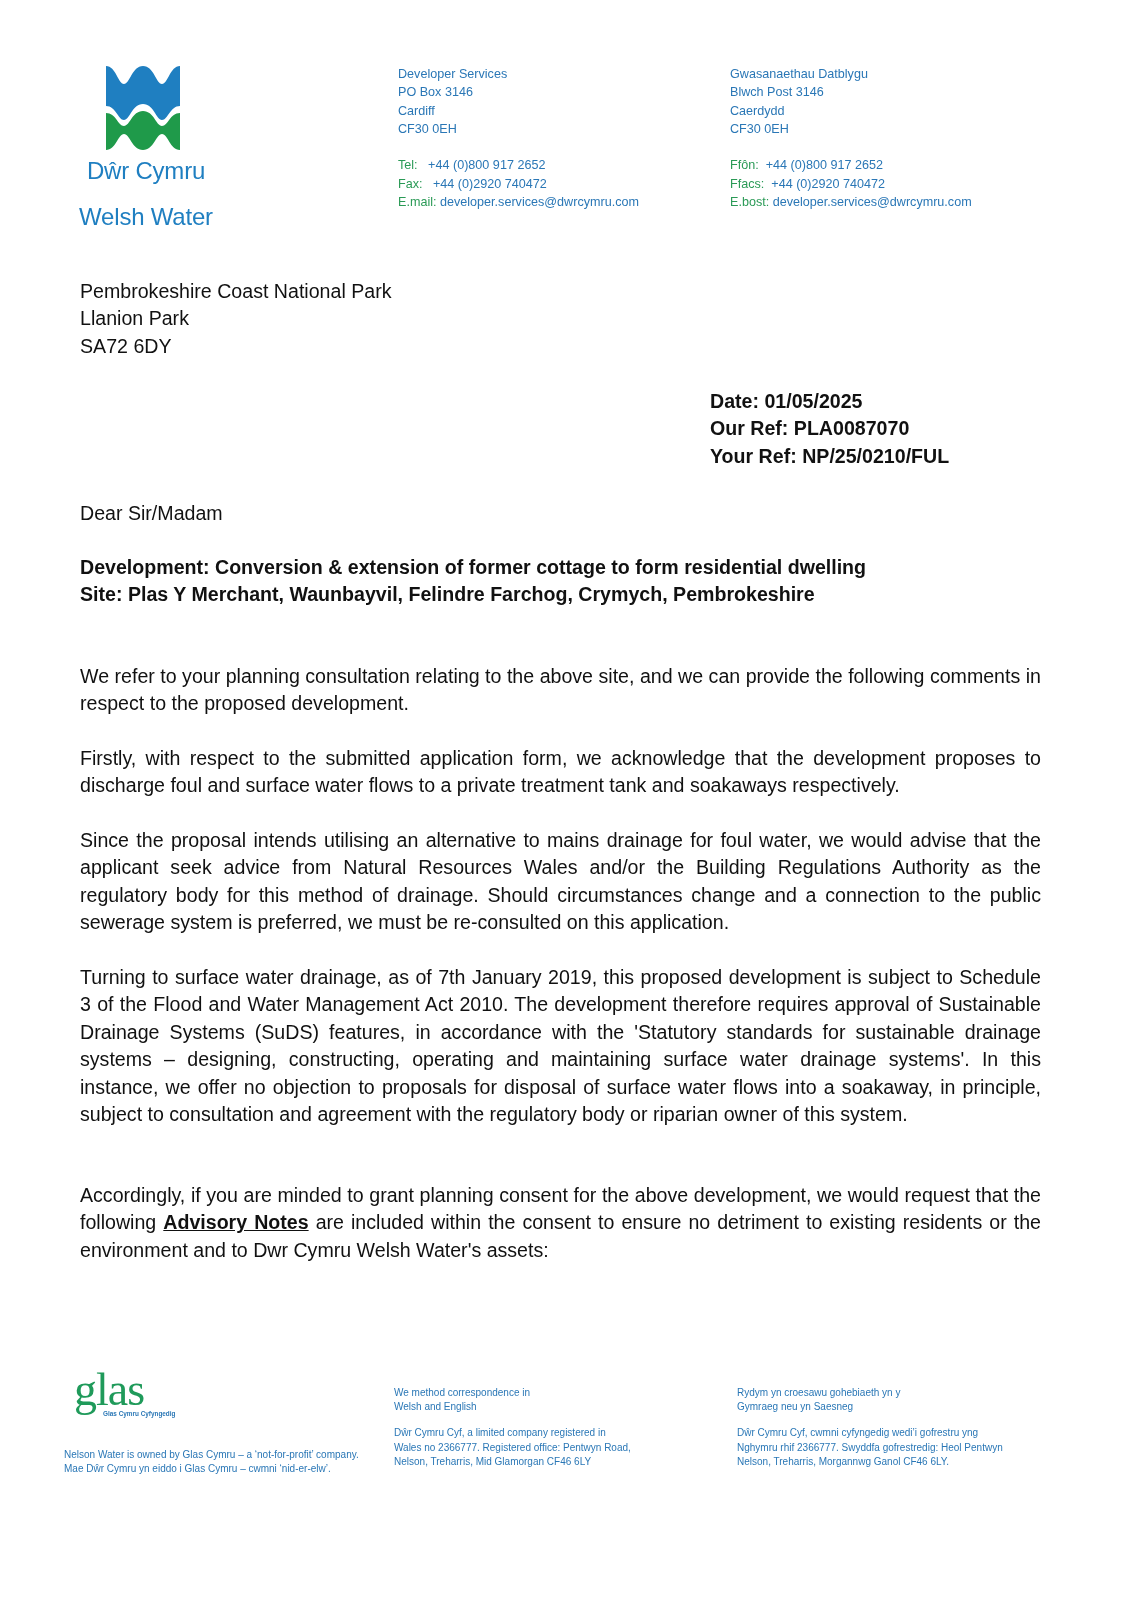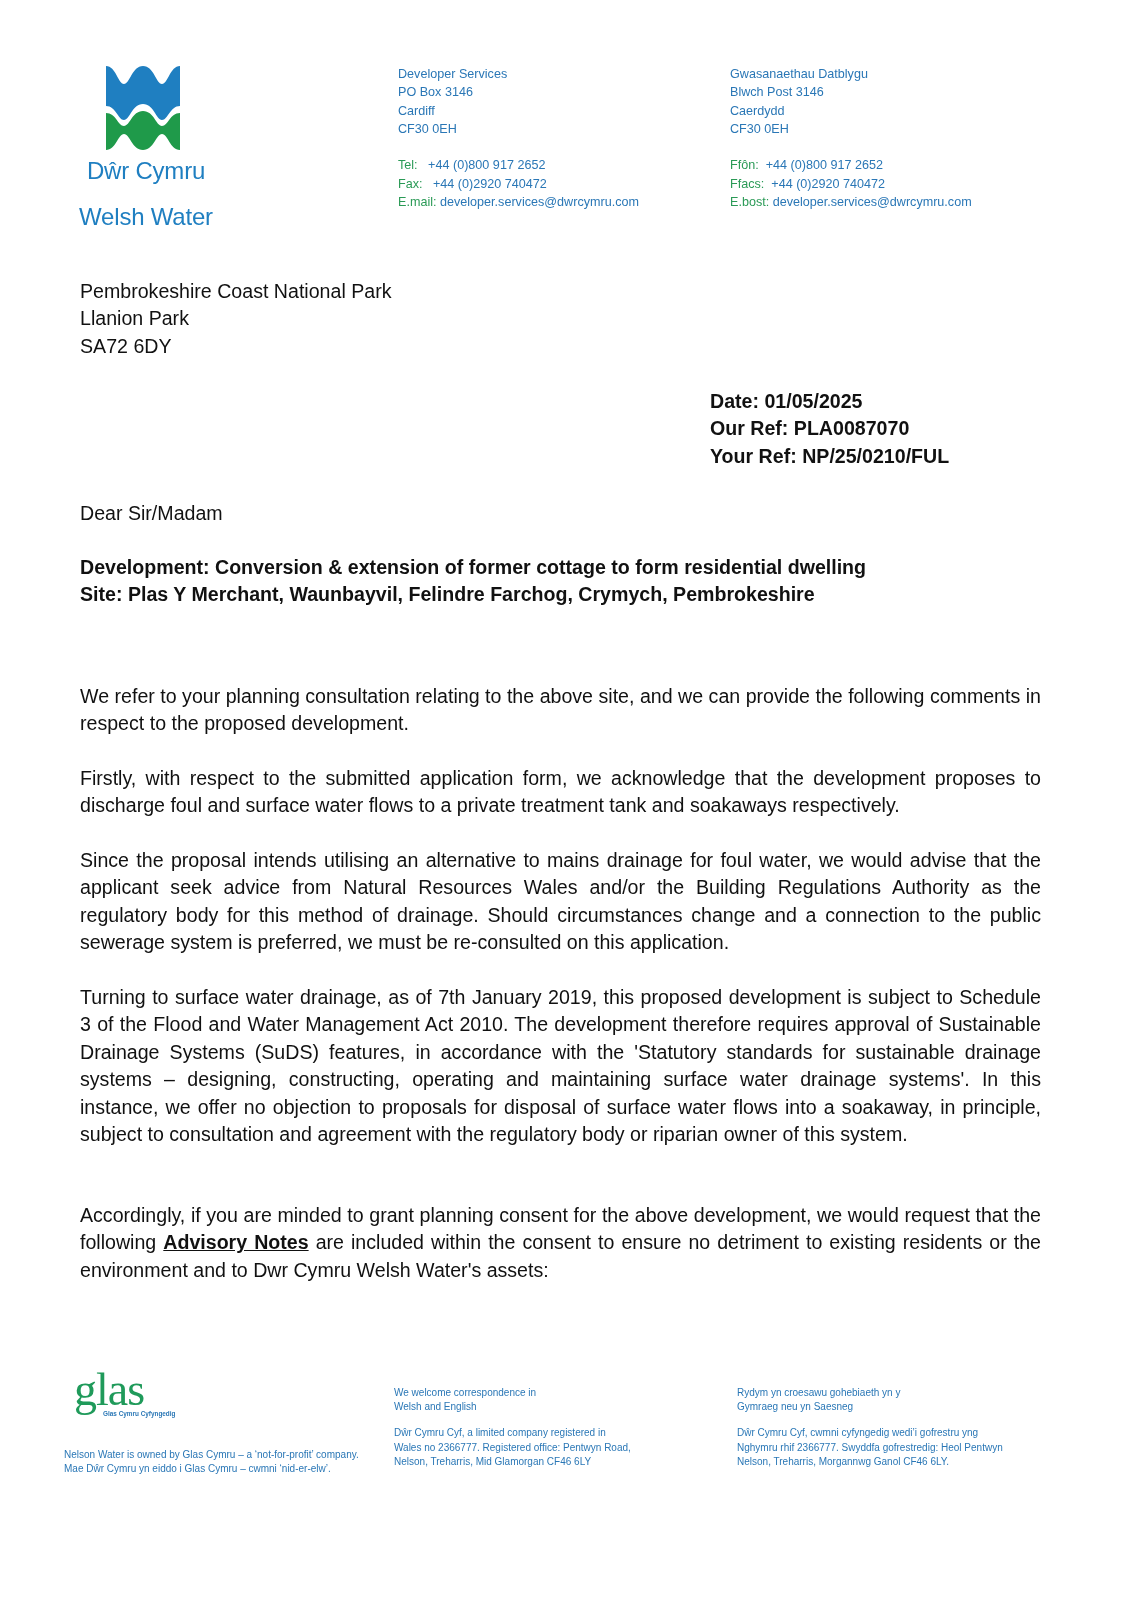--- a/index.html
+++ b/index.html
@@ -17,21 +17,21 @@
     .hcol .lbl { color: #2a9a56; }
     .hcol .gap { height: 18.3px; }
     #hcol-en { left: 398px; top: 65px; }
     #hcol-cy { left: 730px; top: 65px; }
     
     .txt { font-size: 19.6px; line-height: 27.4px; color: #111; }
     #recipient { left: 80px; top: 278px; }
     #refs { left: 710px; top: 388px; font-weight: bold; }
     #salutation { left: 80px; top: 500px; }
     #subject { left: 80px; top: 554px; font-weight: bold; }
-    .para { left: 80px; width: 961px; text-align: justify; margin-top: 20px; }
+    .para { left: 80px; width: 961px; text-align: justify; }
     #p1 { top: 663px; }
     #p2 { top: 745px; }
     #p3 { top: 827px; }
     #p4 { top: 964px; }
     #p5 { top: 1182px; }
     .ul-bold { font-weight: bold; text-decoration: underline; }
     
     #glas-logo { left: 74px; top: 1370px; color: #1f9a5a; }
     #glas-word { font-family: "Liberation Serif", serif; font-size: 46px; line-height: 40px; letter-spacing: -1px; }
     #glas-sub { font-size: 6.4px; color: #2a77b6; font-weight: bold; margin-left: 29px; margin-top: 0px; }
@@ -106,21 +106,21 @@
   <div id="glas-word">glas</div>
   <div id="glas-sub">Glas Cymru Cyfyngedig</div>
 </div>
 
 <div class="abs foot" id="foot-owned">
   <div>Nelson Water is owned by Glas Cymru – a ‘not-for-profit’ company.</div>
   <div>Mae Dŵr Cymru yn eiddo i Glas Cymru – cwmni ‘nid-er-elw’.</div>
 </div>
 
 <div class="abs foot" id="foot-col2">
-  <div>We welcome correspondence in</div>
+  <div>We method correspondence in</div>
   <div>Welsh and English</div>
   <div class="gap"></div>
   <div>Dŵr Cymru Cyf, a limited company registered in</div>
   <div>Wales no 2366777. Registered office: Pentwyn Road,</div>
   <div>Nelson, Treharris, Mid Glamorgan CF46 6LY</div>
 </div>
 
 <div class="abs foot" id="foot-col3">
   <div>Rydym yn croesawu gohebiaeth yn y</div>
   <div>Gymraeg neu yn Saesneg</div>

